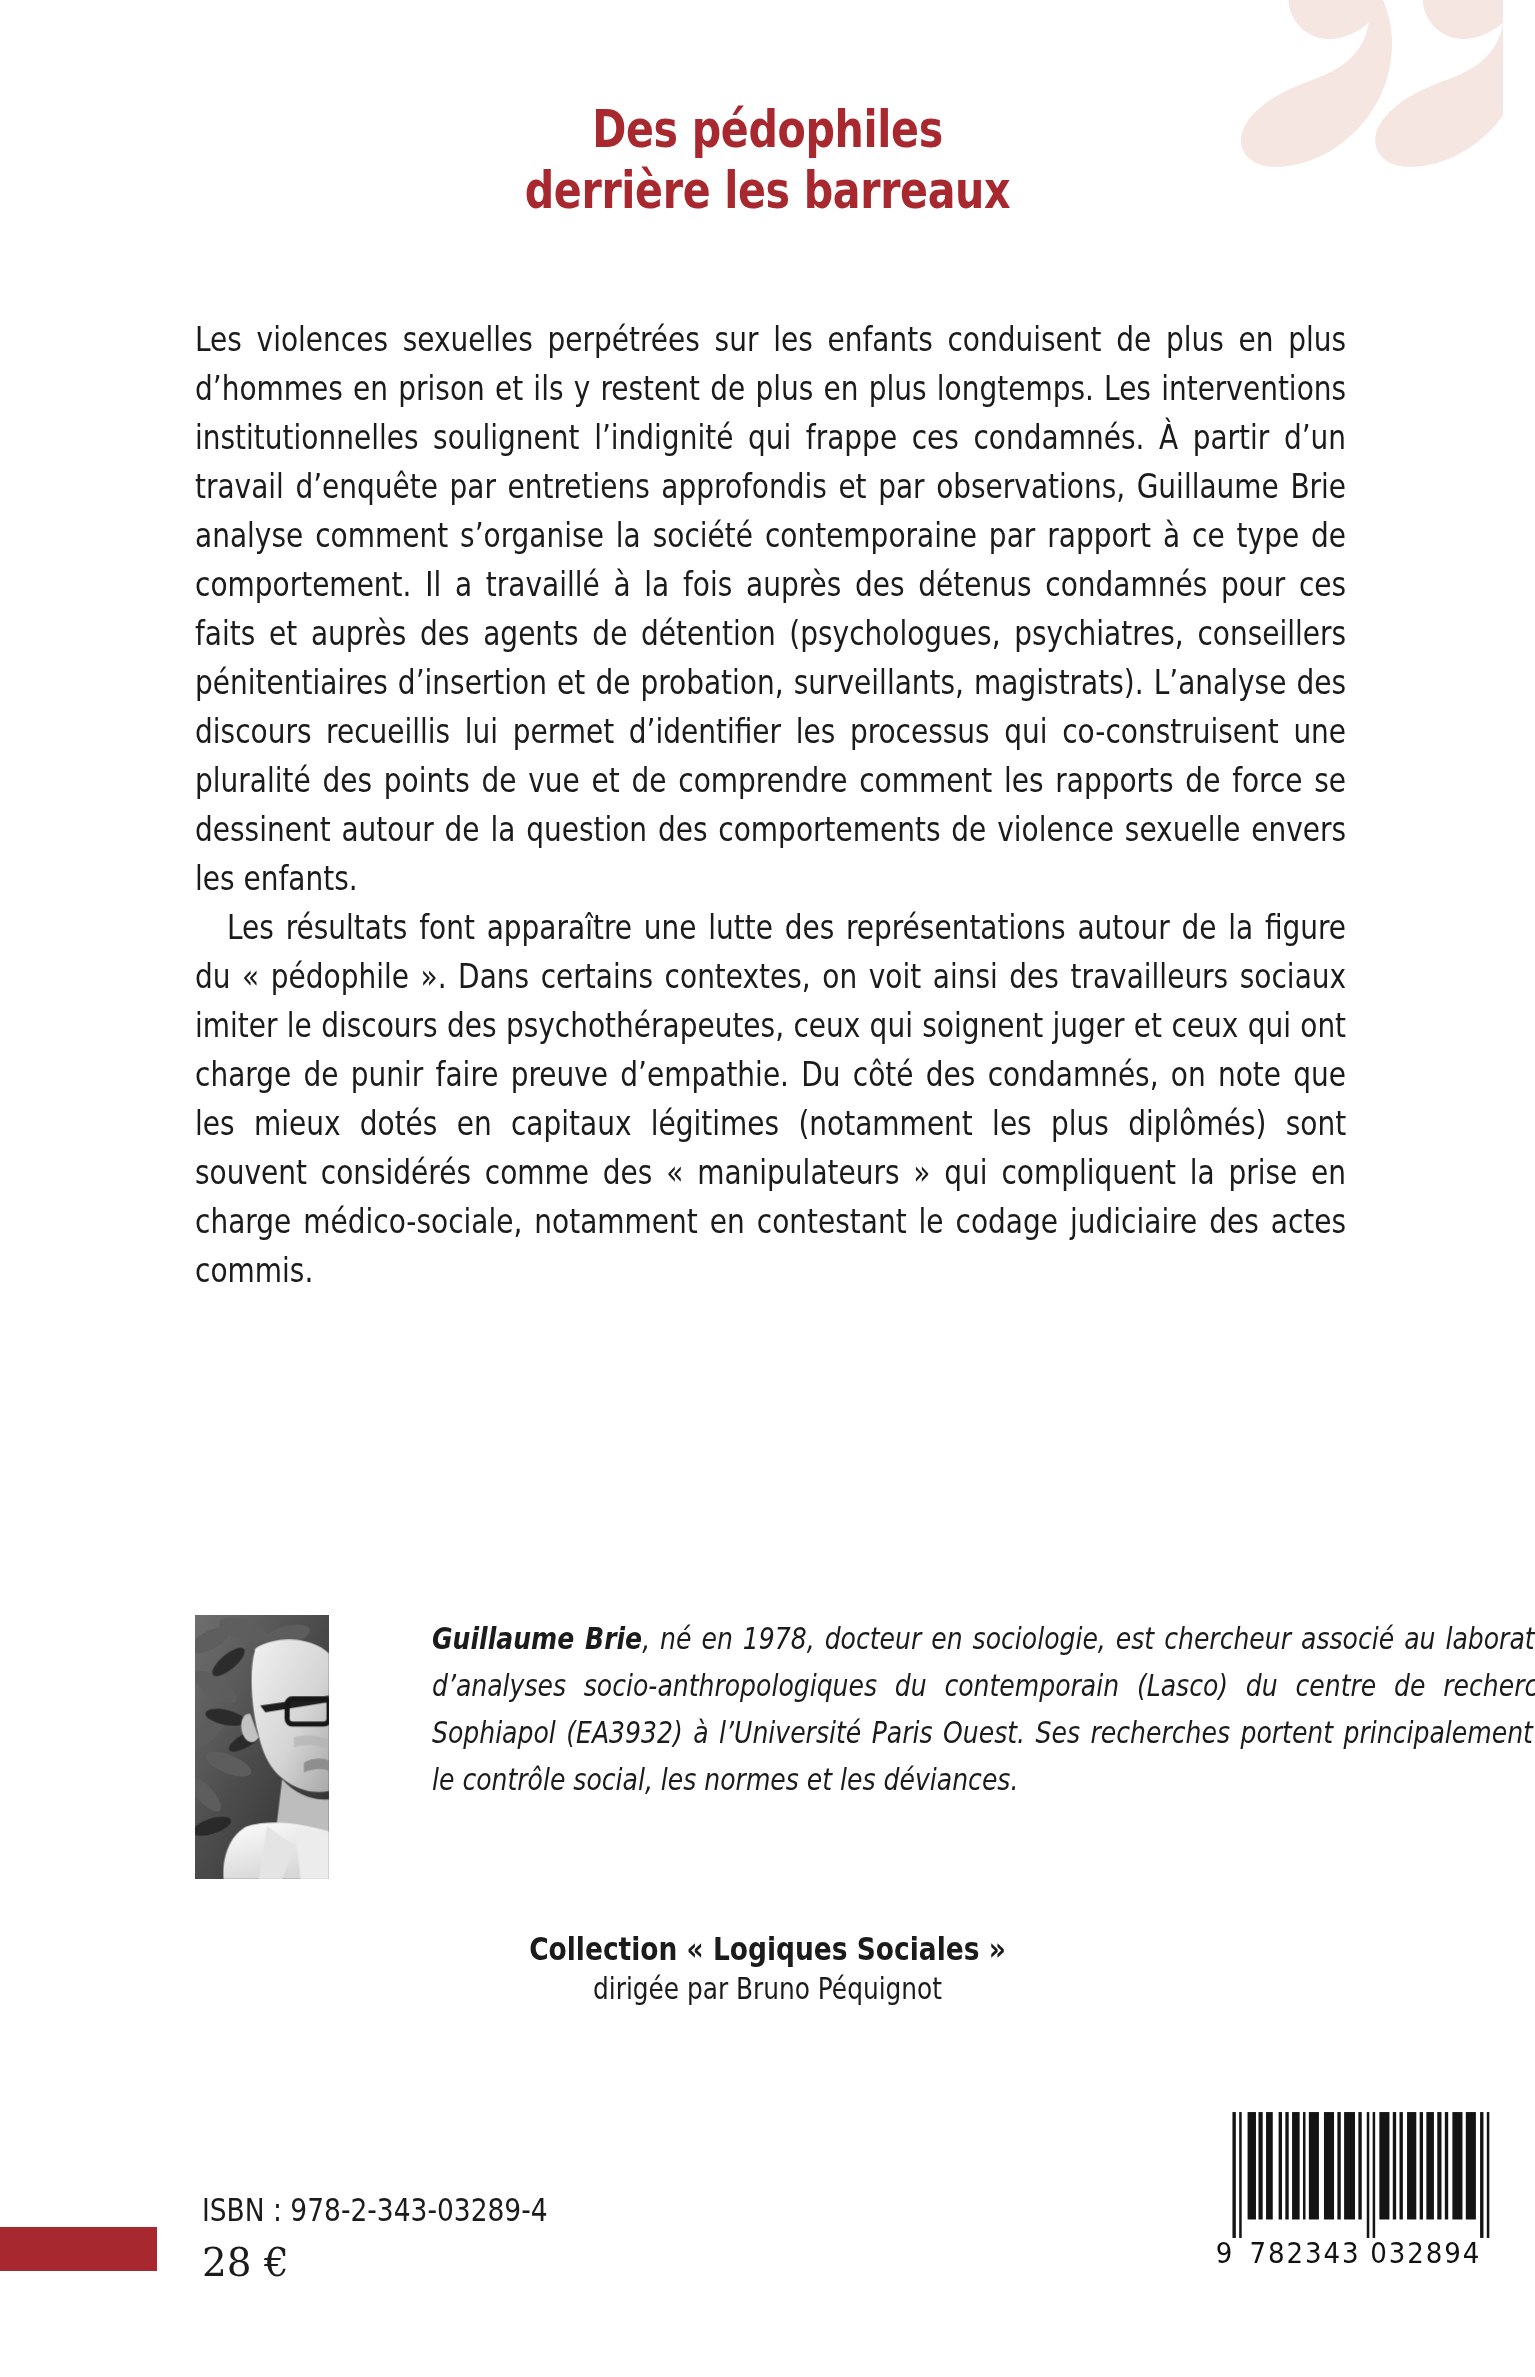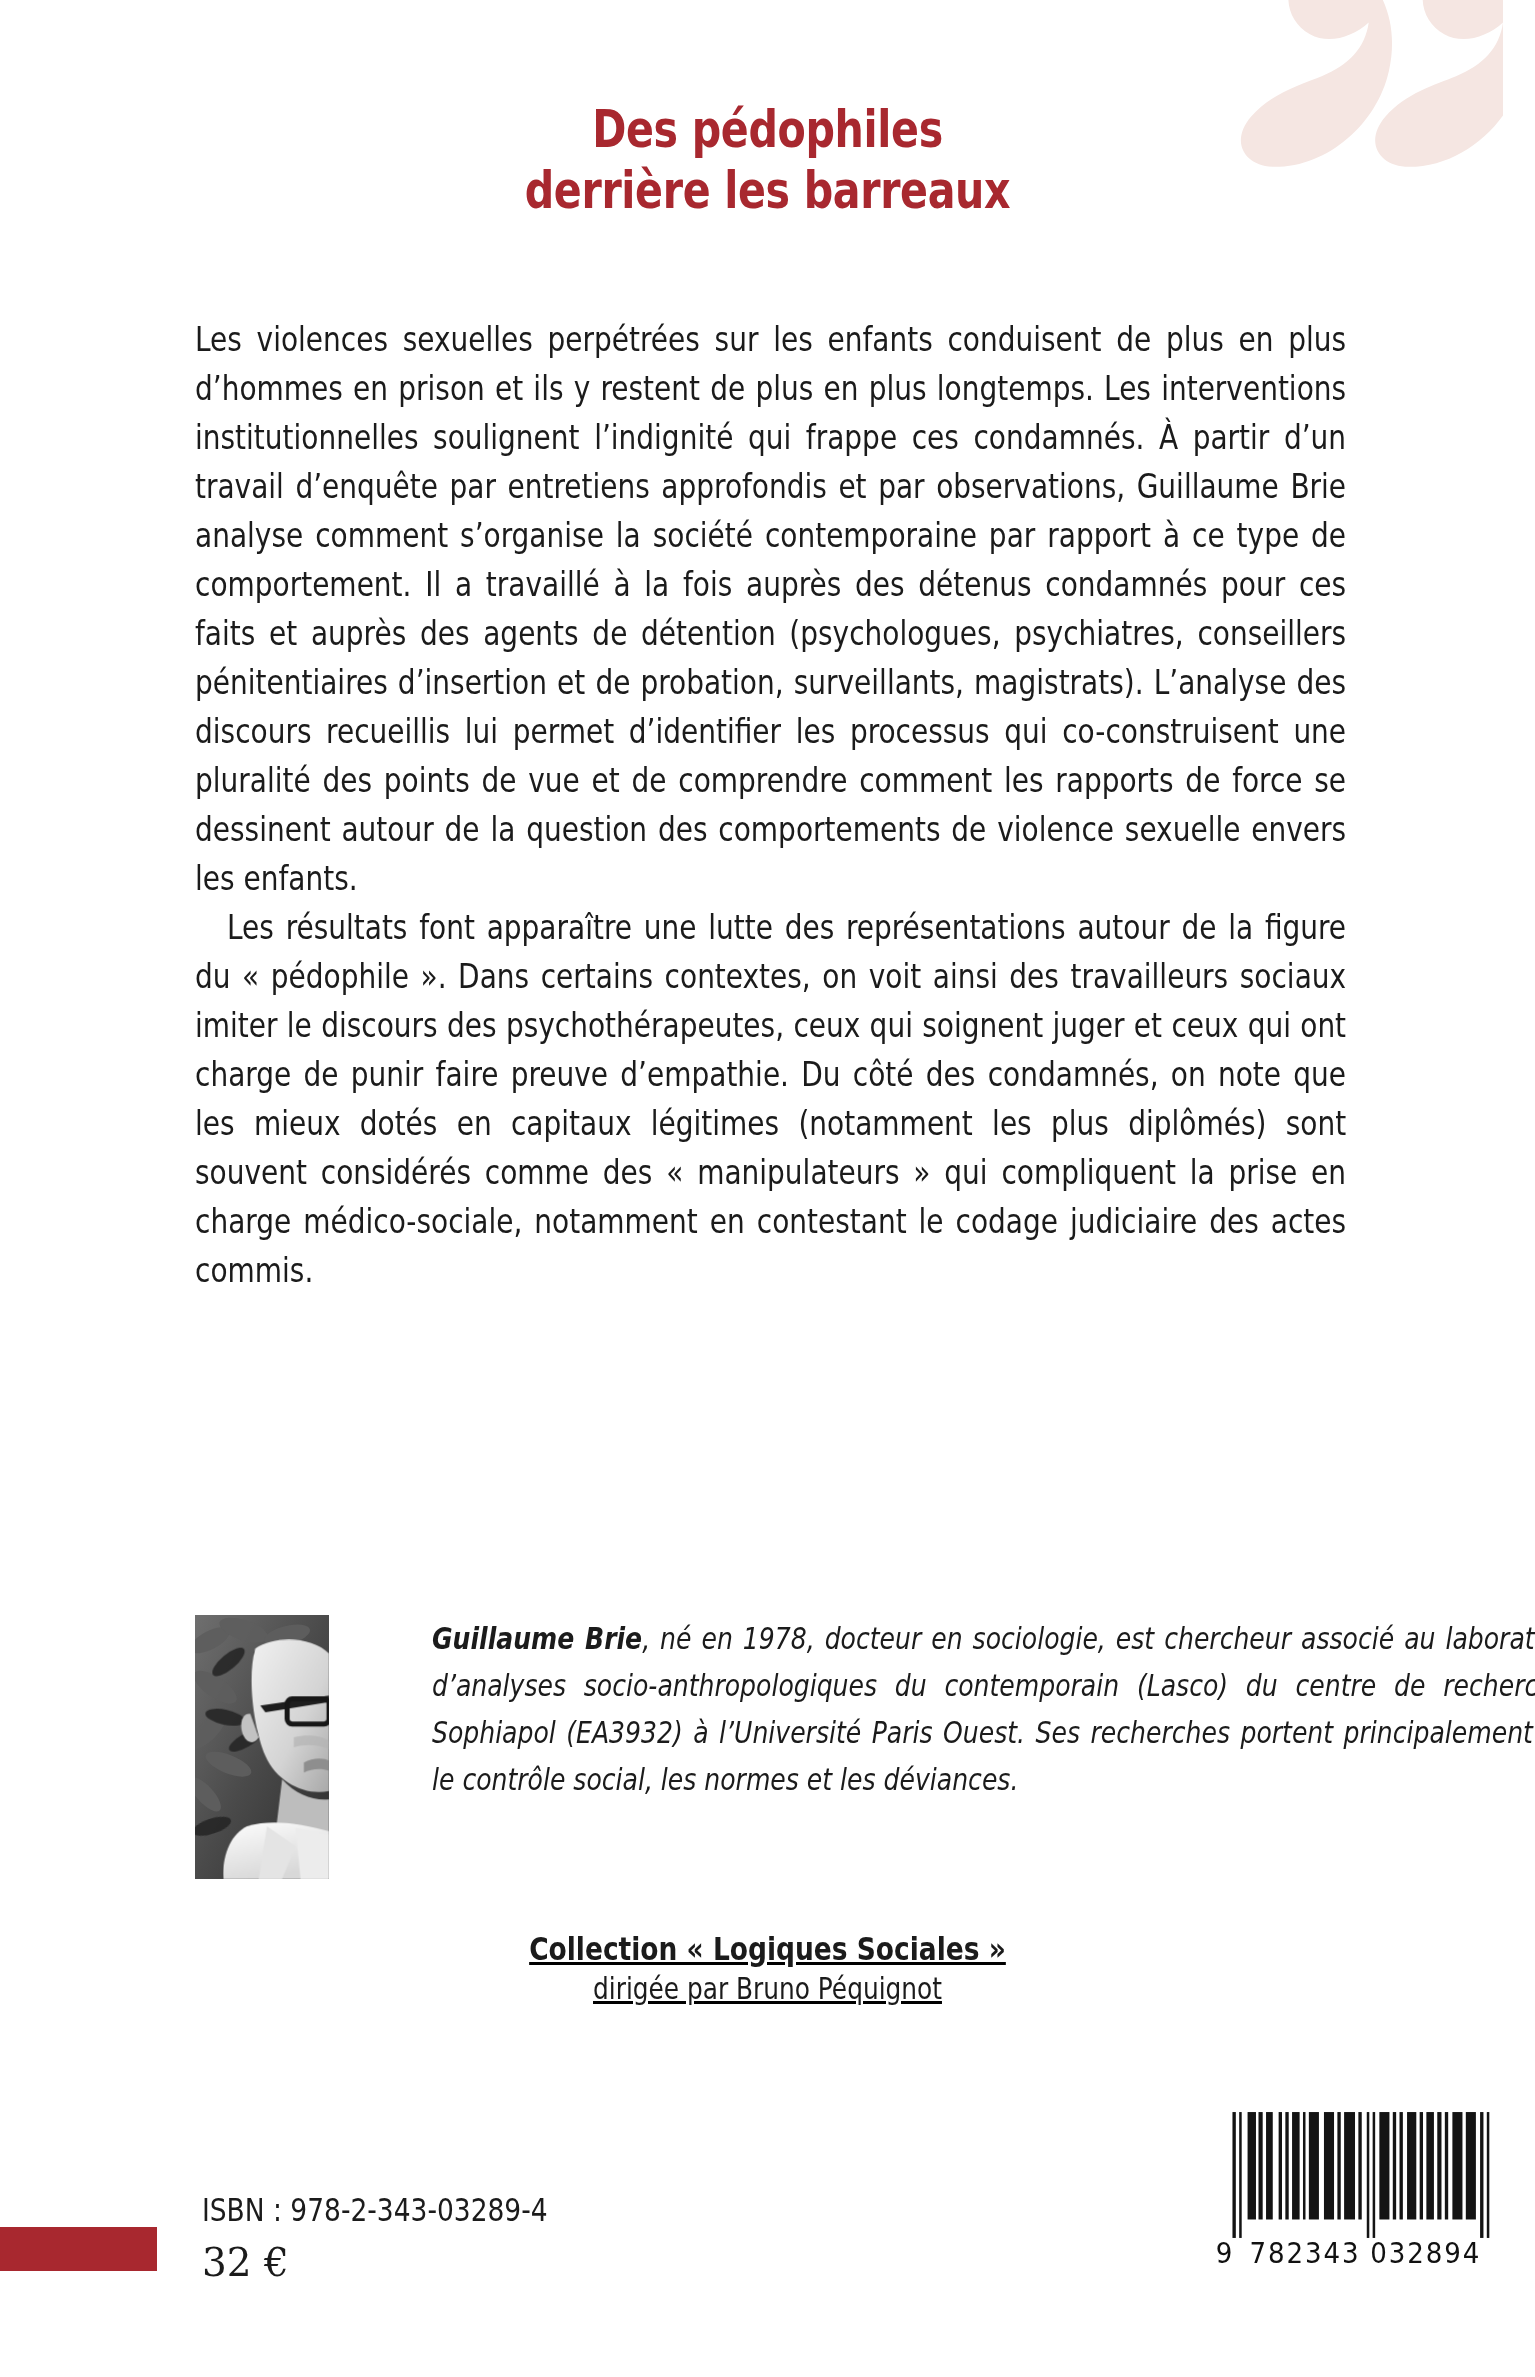--- a/index.html
+++ b/index.html
@@ -110,21 +110,20 @@
     font-style: italic;
   }
 
   
   .collection-block {
     position: absolute;
     top: 1929px;
     left: 0;
     width: 1535px;
     text-align: center;
-    text-decoration: underline;
   }
   .collection-title {
     font-family: "DejaVu Sans Condensed", "Liberation Sans Narrow", "Liberation Sans", sans-serif;
     font-weight: bold;
     font-size: 32px;
     line-height: 40px;
     color: #1b1b1b;
     transform: scaleX(0.92);
   }
   .collection-sub {
@@ -285,21 +284,21 @@
 
   <div class="collection-block">
     <div class="collection-title">Collection « Logiques Sociales »</div>
     <div class="collection-sub">dirigée par Bruno Péquignot</div>
   </div>
 
   <div class="red-bar"></div>
 
   <div class="isbn-block">
     <div class="isbn-line">ISBN : 978-2-343-03289-4</div>
-    <div class="price-line">32 €</div>
+    <div class="price-line">28 €</div>
   </div>
 
   <div class="barcode-block">
     <svg class="barcode-bars" viewBox="0 0 330 150" xmlns="http://www.w3.org/2000/svg" aria-hidden="true">
       <g fill="#141414">
         <rect x="22" y="0" width="4" height="150"></rect>
         <rect x="30" y="0" width="3" height="150"></rect>
 
         <rect x="40" y="0" width="10" height="128"></rect>
         <rect x="53" y="0" width="5" height="128"></rect>

